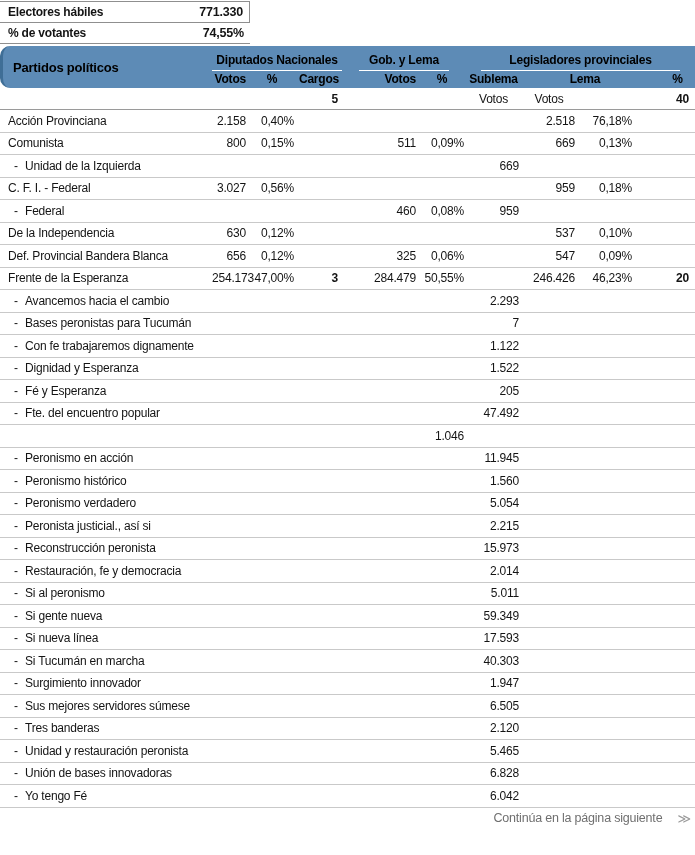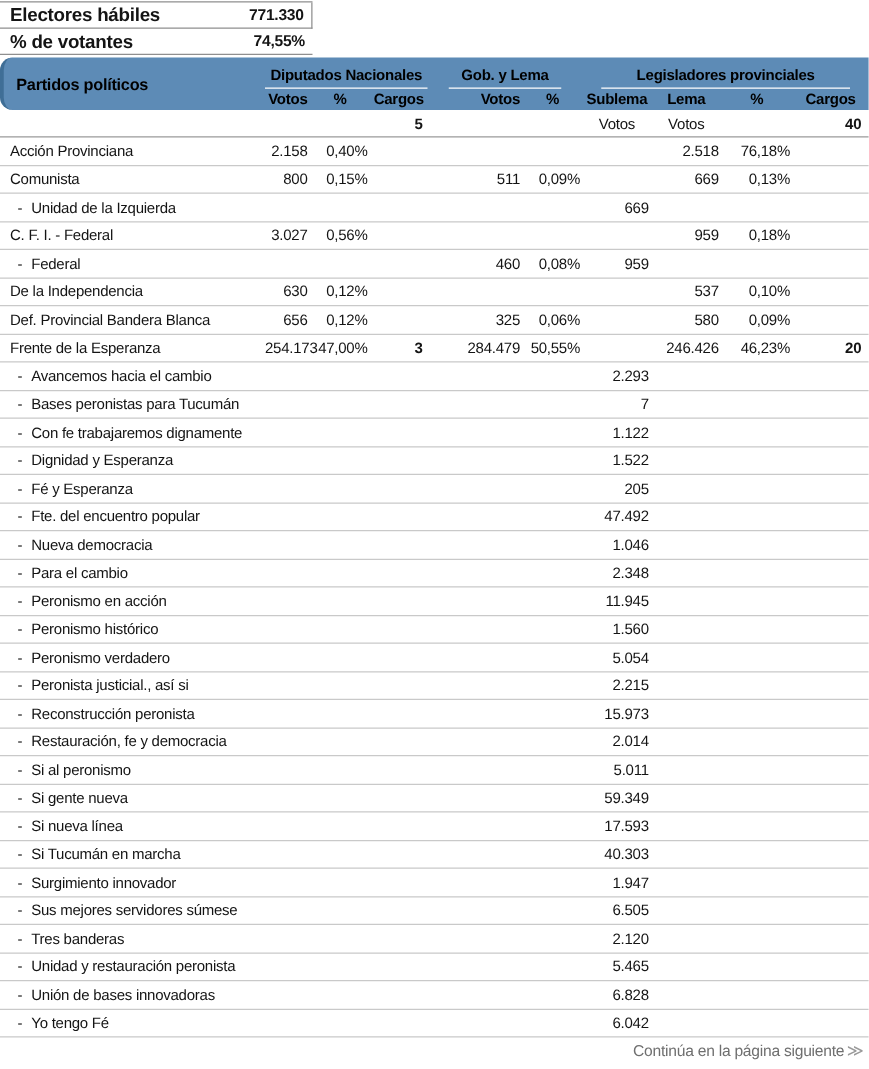--- a/index.html
+++ b/index.html
@@ -9,38 +9,38 @@
   html,body{margin:0;padding:0;}
   body{
     width:695px;height:855px;background:#fff;overflow:hidden;
     font-family:"Liberation Sans",sans-serif;color:#141414;
     -webkit-font-smoothing:antialiased;letter-spacing:-0.2px;
   }
   
   .top-info{width:250px;border-top:1.5px solid var(--strong);margin-top:1px;}
   .ti-row{display:flex;align-items:center;height:20px;border-bottom:1.5px solid var(--strong);}
   .ti-row.first{border-right:1.5px solid var(--strong);}
-  .ti-label{flex:1;font-weight:bold;font-size:15px;padding-left:8px;white-space:nowrap;}
+  .ti-label{flex:1;font-weight:bold;font-size:12px;padding-left:8px;white-space:nowrap;}
   .ti-value{font-weight:bold;font-size:12.5px;padding-right:6px;white-space:nowrap;}
   
   .band{
     margin-top:2px;display:flex;height:42px;background:var(--blue);
     border-left:3px solid var(--blue-dark);border-radius:10px 0 0 10px;
     color:#000000;font-weight:bold;
   }
   .party-head{width:209px;display:flex;align-items:center;padding-left:10px;font-size:13px;}
   .grp{display:flex;flex-direction:column;}
   .grp-title{height:32px;display:flex;align-items:flex-end;justify-content:center;font-size:12px;}
   .grp-title span{display:inline-block;border-bottom:1px solid #fff;padding:0 4px 3px;white-space:nowrap;}
   .grp-title.wide span{padding:0 28px 3px;}
   .grp-title.mid span{padding:0 10px 3px;}
   .grp-cols{display:grid;height:22px;align-items:center;font-size:12px;}
   .g-dn{width:130px;} .g-dn .grp-cols{grid-template-columns:36px 48px 46px;}
   .g-gob{width:124px;} .g-gob .grp-cols{grid-template-columns:76px 48px;}
-  .g-leg{width:229px;} .g-leg .grp-cols{grid-template-columns:55px 56px 57px 61px;}
+  .g-leg{width:229px;} .g-leg .grp-cols{grid-template-columns:55px 56px 57px 61px;gap:36px;}
   .sc{white-space:nowrap;}
   .sc.r{text-align:right;padding-right:2px;}
   .sc.c{text-align:center;}
   
   .row{
     display:grid;align-items:center;font-size:12px;white-space:nowrap;
     grid-template-columns:212px 36px 48px 46px 76px 48px 55px 56px 57px 61px;
   }
   .row .num{text-align:right;padding-right:2px;}
   .row .cargos{font-weight:bold;padding-right:4px;}
@@ -48,21 +48,21 @@
   .row .cc{text-align:center;}
   
   .seats{height:21px;border-bottom:1.5px solid #9a9a9a;font-size:12px;}
   .seats .bold{font-weight:bold;}
   
   .tb .row{height:21.5px;border-bottom:1px solid var(--line);}
   .party{overflow:hidden;padding-left:8px;}
   .row.sub .party{padding-left:14px;}
   .dash{display:inline-block;width:11px;}
   
-  .footer{height:21px;display:flex;align-items:center;justify-content:flex-end;gap:2px;padding-right:5px;}
+  .footer{height:21px;display:flex;align-items:center;justify-content:flex-end;gap:15px;padding-right:5px;}
   .footer .txt{color:var(--footer);font-size:12.5px;}
   .footer .chev{color:#9a9a9a;font-size:13px;letter-spacing:-1px;}
 </style>
 </head>
 <body>
 
 <div class="top-info">
   <div class="ti-row first">
     <div class="ti-label">Electores hábiles</div>
     <div class="ti-value">771.330</div>
@@ -194,21 +194,21 @@
       <div class="num cargos-last"></div>
     </div>
     <div class="row">
       <div class="party">Def. Provincial Bandera Blanca</div>
       <div class="num">656</div>
       <div class="num">0,12%</div>
       <div class="num cargos"></div>
       <div class="num">325</div>
       <div class="num">0,06%</div>
       <div class="num"></div>
-      <div class="num">580</div>
+      <div class="num">547</div>
       <div class="num">0,09%</div>
       <div class="num cargos-last"></div>
     </div>
     <div class="row">
       <div class="party">Frente de la Esperanza</div>
       <div class="num">254.173</div>
       <div class="num">47,00%</div>
       <div class="num cargos">3</div>
       <div class="num">284.479</div>
       <div class="num">50,55%</div>
@@ -283,39 +283,26 @@
       <div class="num"></div>
       <div class="num cargos"></div>
       <div class="num"></div>
       <div class="num"></div>
       <div class="num">47.492</div>
       <div class="num"></div>
       <div class="num"></div>
       <div class="num cargos-last"></div>
     </div>
     <div class="row sub">
-      <div class="party"><span class="dash">-</span>Nueva democracia</div>
       <div class="num"></div>
       <div class="num"></div>
       <div class="num cargos"></div>
       <div class="num"></div>
       <div class="num"></div>
       <div class="num">1.046</div>
-      <div class="num"></div>
-      <div class="num"></div>
-      <div class="num cargos-last"></div>
-    </div>
-    <div class="row sub">
-      <div class="party"><span class="dash">-</span>Para el cambio</div>
-      <div class="num"></div>
-      <div class="num"></div>
-      <div class="num cargos"></div>
-      <div class="num"></div>
-      <div class="num"></div>
-      <div class="num">2.348</div>
       <div class="num"></div>
       <div class="num"></div>
       <div class="num cargos-last"></div>
     </div>
     <div class="row sub">
       <div class="party"><span class="dash">-</span>Peronismo en acción</div>
       <div class="num"></div>
       <div class="num"></div>
       <div class="num cargos"></div>
       <div class="num"></div>

